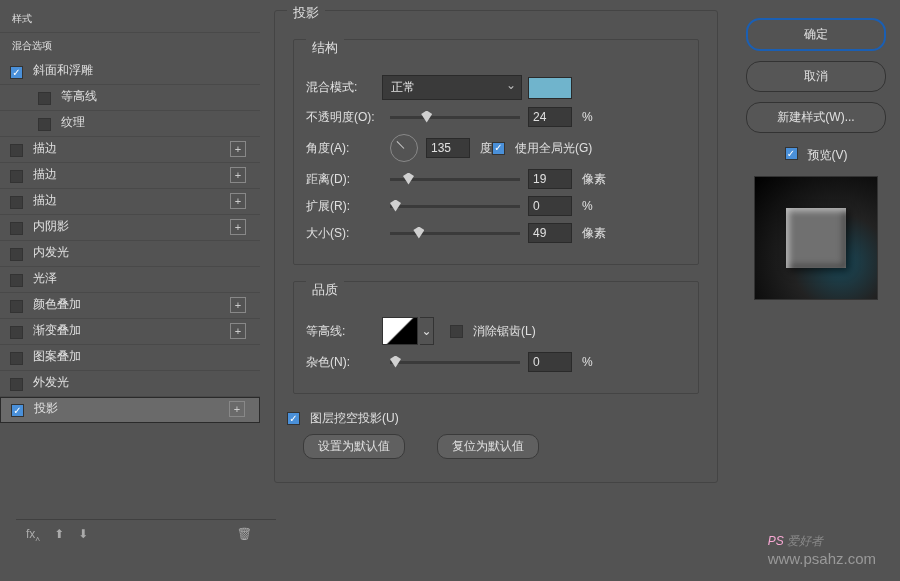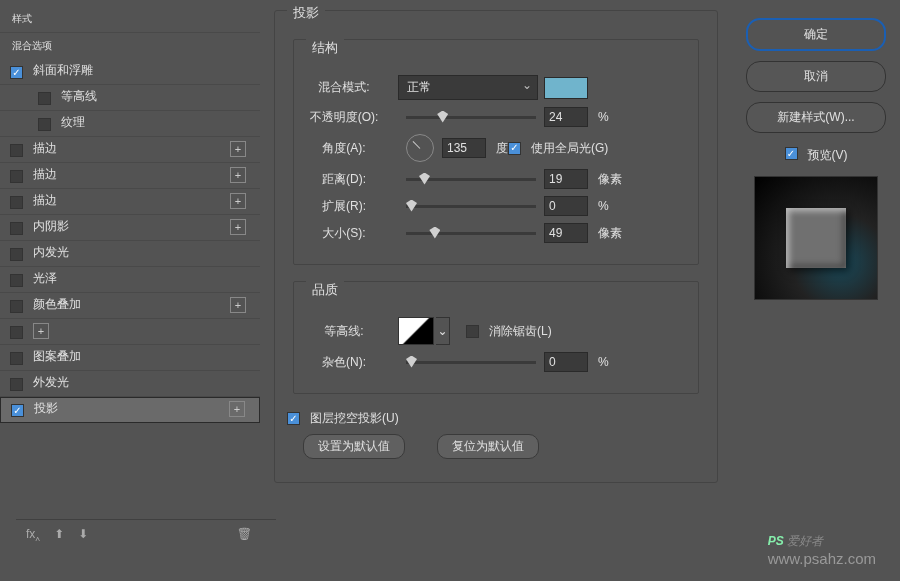--- a/index.html
+++ b/index.html
@@ -18,42 +18,42 @@
 .plus-box{width:16px;height:16px;border:1px solid #888;display:flex;align-items:center;justify-content:center;cursor:pointer;margin-right:4px}
 .plus-box::after{content:"+";font-size:11px;color:#ccc}
 .footer-bar{position:absolute;bottom:34px;left:16px;width:260px;height:28px;border-top:1px solid #404040;display:flex;align-items:center;padding:0 10px}
 .footer-bar span{margin-right:14px;color:#aaa;cursor:pointer}
 .trash{margin-left:auto;color:#aaa;cursor:pointer}
 .middle-panel{flex:1;padding:10px 14px}
 .fieldset{border:1px solid #444;border-radius:3px;padding:4px 12px 16px 12px;margin-bottom:12px;position:relative}
 .fieldset-title{position:relative;top:-11px;background:#535353;display:inline-block;padding:0 6px;font-size:13px}
 .sub-fieldset{border:1px solid #444;border-radius:2px;padding:10px 12px 14px 12px;margin:6px 6px 16px 6px;position:relative}
 .row{display:flex;align-items:center;margin:7px 0}
-.row-label{width:76px;text-align:center;margin-right:16px}
+.row-label{width:76px;text-align:left;margin-right:0}
 .select{background:#3a3a3a;border:1px solid #2a2a2a;padding:3px 22px 3px 8px;width:140px;position:relative;cursor:pointer}
 .select::after{content:"⌄";position:absolute;right:5px;top:2px;color:#bbb}
 .color-swatch{width:44px;height:22px;background:#70b4cc;margin-left:6px;border:1px solid #2a2a2a;cursor:pointer}
 .slider{width:130px;height:3px;background:#3a3a3a;margin:0 8px;position:relative}
 .slider-thumb{position:absolute;top:-5px;width:11px;height:12px;background:#d0d0d0;clip-path:polygon(50% 100%,0 30%,50% 0,100% 30%)}
 .num-input{width:44px;background:#3a3a3a;border:1px solid #2a2a2a;padding:2px 4px;text-align:left}
 .unit{margin-left:10px}
 .angle-dial{width:28px;height:28px;border:1px solid #888;border-radius:50%;margin:0 8px;position:relative}
 .angle-dial::after{content:"";position:absolute;width:10px;height:1px;background:#ccc;top:50%;left:50%;transform-origin:left center;transform:rotate(-135deg)}
 .small-chk-row{display:flex;align-items:center;margin-left:0}
 .contour-thumb{width:36px;height:28px;border:1px solid #333;background:linear-gradient(135deg,#fff 0%,#fff 48%,#000 52%,#000 100%);margin-right:2px;cursor:pointer}
 .btn-small{background:#606060;border:1px solid #3a3a3a;border-radius:10px;padding:3px 14px;margin:0 16px;cursor:pointer;font-size:12px}
 .right-panel{width:168px;padding:18px 16px;display:flex;flex-direction:column;align-items:center}
 .btn{width:140px;padding:6px 0;text-align:center;border:1px solid #333;border-radius:14px;margin-bottom:10px;cursor:pointer;background:#565656}
 .btn.primary{border:2px solid #1a5fb4;background:#535353}
 .preview-chk-row{display:flex;margin:4px 0 12px 0}
 .preview-box{width:124px;height:124px;background:radial-gradient(ellipse at 70% 70%, #1a4a5a 0%, #222 40%, #000 100%);border:1px solid #333;display:flex;align-items:center;justify-content:center}
 .preview-inner{width:60px;height:60px;background:#707070;box-shadow:inset 3px 3px 6px #bbb, 3px 3px 8px rgba(0,0,0,0.6), inset -3px -3px 6px #444}
 .center-row{}
 .watermark{position:absolute;bottom:14px;right:24px;font-size:18px;font-style:italic;color:#888}
-.watermark b{color:#86efac;font-weight:bold}
+.watermark b{color:#f9a8d4;font-weight:normal}
 .watermark small{display:block;font-size:15px;color:#999;text-align:right;font-style:normal}
 </style>
 </head>
 <body>
 
 <div class="container">
 
   <div class="left-panel">
     <div class="section-header">样式</div>
     <div class="section-header" style="border-top:1px solid #494949">混合选项</div>
@@ -98,20 +98,21 @@
           <div class="chk"></div>
           <span class="style-label">光泽</span>
         </div>
         <div class="style-item">
           <div class="chk"></div>
           <span class="style-label">颜色叠加</span>
           <div class="plus-box"></div>
         </div>
         <div class="style-item">
           <div class="chk"></div>
+          <span class="style-label">渐变叠加</span>
           <div class="plus-box"></div>
         </div>
         <div class="style-item">
           <div class="chk"></div>
           <span class="style-label">图案叠加</span>
         </div>
         <div class="style-item">
           <div class="chk"></div>
           <span class="style-label">外发光</span>
         </div>

